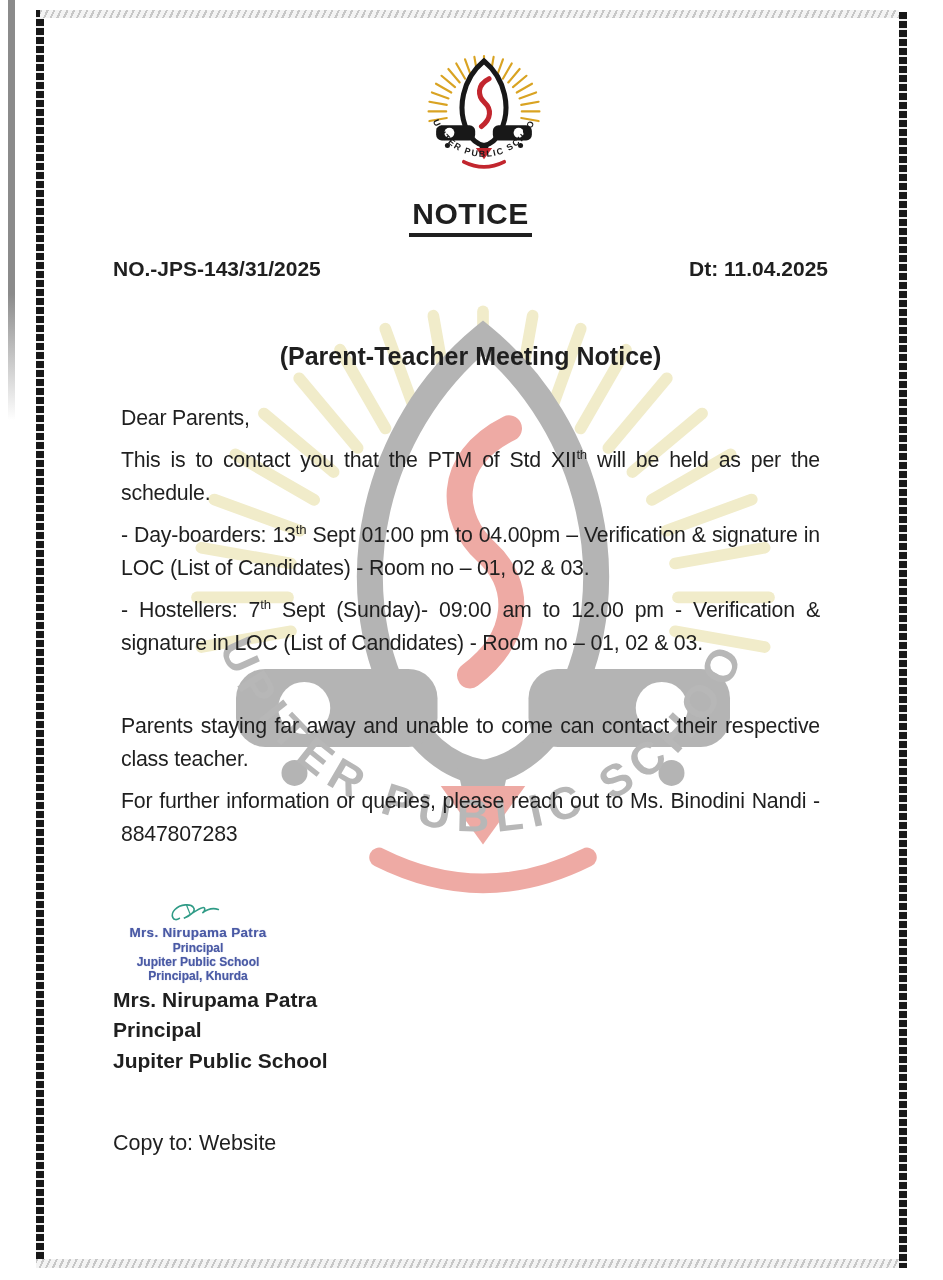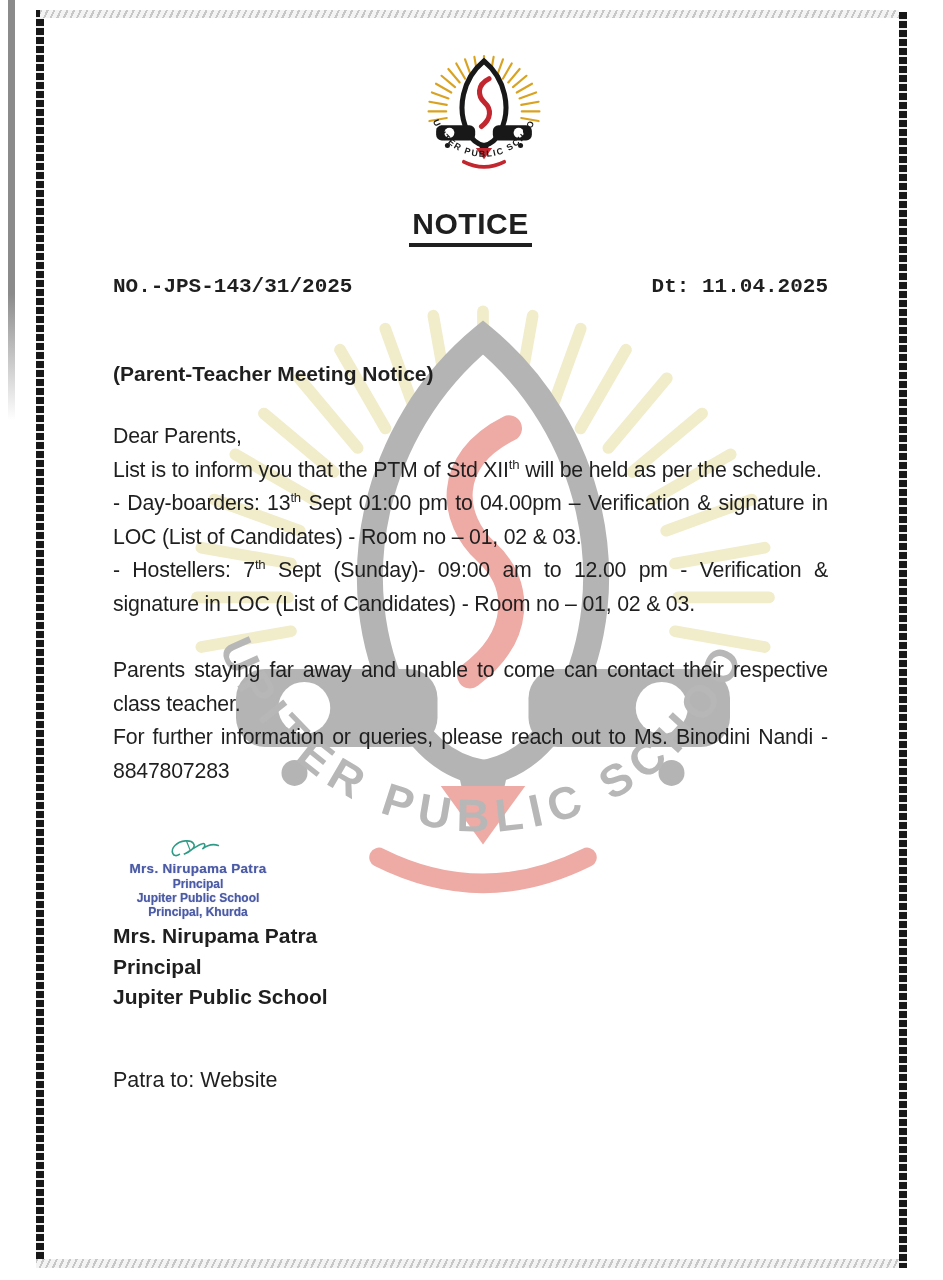--- a/index.html
+++ b/index.html
@@ -30,28 +30,28 @@
   .watermark .ray{stroke:#f1ecca;stroke-width:3.6;stroke-linecap:round;}
   .watermark .ink-f{fill:#b4b4b4;}
   .watermark .ink-s{stroke:#b4b4b4;}
   .watermark .red-f{fill:#eeaaa4;}
   .watermark .red-s{stroke:#eeaaa4;}
   .watermark .arc-txt{fill:#b7b7b7;}
   .white-f{fill:#ffffff;}
   .arc-txt{font-family:"Liberation Sans",sans-serif;font-weight:bold;font-size:14px;letter-spacing:2.5px;}
 
   
-  .content{position:absolute;left:113px;top:204px;width:715px;z-index:1;}
+  .content{position:absolute;left:113px;top:194px;width:715px;z-index:1;}
   .title{margin:0;text-align:center;font-size:30px;line-height:40px;font-weight:bold;letter-spacing:.5px;}
   .title span{border-bottom:4px solid #1f1f1f;padding:0 3px 3px 3px;}
-  .ref-row{display:flex;justify-content:space-between;margin-top:30px;
-           font-size:21px;line-height:26px;font-weight:bold;font-family:Liberation Mono, monospace;}
-  .subtitle{margin-top:60px;text-align:left;font-size:21px;line-height:28px;font-weight:bold;}
+  .ref-row{display:flex;justify-content:space-between;margin-top:22px;
+           font-size:21px;line-height:26px;font-weight:bold;}
+  .subtitle{margin-top:60px;text-align:center;font-size:25px;line-height:28px;font-weight:bold;}
   .body{margin-top:32px;font-size:21.3px;line-height:33.5px;letter-spacing:-0.2px;}
-  .body p{margin:0;}
+  .body p{margin:8px;}
   .just{text-align:justify;text-align-last:left;}
   .bold{font-weight:normal;}
   sup{font-size:0.62em;line-height:0;}
   .blank{height:33px;}
 
   
   .stamp{margin-top:48px;width:170px;text-align:center;color:#4a5aa5;
          text-shadow:0 0 1px rgba(74,90,165,.55);}
   .stamp svg{display:block;margin:0 auto -1px auto;}
   .stamp .s-name{font-size:13.5px;line-height:16px;font-weight:bold;letter-spacing:.3px;}
@@ -158,21 +158,21 @@
     <div class="ref-row">
       <span>NO.-JPS-143/31/2025</span>
       <span>Dt: 11.04.2025</span>
     </div>
 
     <div class="subtitle">(Parent-Teacher Meeting Notice)</div>
 
     <div class="body">
       <p>Dear Parents,</p>
 
-      <p class="just"><span>List is to inform you that the PTM of Std XII</span><sup>th</sup><span> will be held as per the schedule.</span></p>
+      <p class="just"><span>This is to contact you that the PTM of Std XII</span><sup>th</sup><span> will be held as per the schedule.</span></p>
 
       <p class="just bold"><span>- Day-boarders: 13</span><sup>th</sup><span> Sept 01:00 pm to 04.00pm – Verification &amp; signature in LOC (List of Candidates) - Room no – 01, 02 &amp; 03.</span></p>
 
       <p class="just bold"><span>- Hostellers: 7</span><sup>th</sup><span> Sept (Sunday)- 09:00 am to 12.00 pm - Verification &amp; signature in LOC (List of Candidates) - Room no – 01, 02 &amp; 03.</span></p>
 
       <div class="blank"></div>
 
       <p class="just">Parents staying far away and unable to come can contact their respective class teacher.</p>
 
       <p class="just"><span>For further information or queries, please reach out to </span><span class="bold">Ms. Binodini Nandi - 8847807283</span></p>
@@ -188,16 +188,16 @@
       <div class="s-line">Jupiter Public School</div>
       <div class="s-line">Principal, Khurda</div>
     </div>
 
     <div class="signatory">
       <div>Mrs. Nirupama Patra</div>
       <div>Principal</div>
       <div>Jupiter Public School</div>
     </div>
 
-    <div class="footer">Patra to: Website</div>
+    <div class="footer">Copy to: Website</div>
 
   </div>
 </div>
 
 </body></html>

